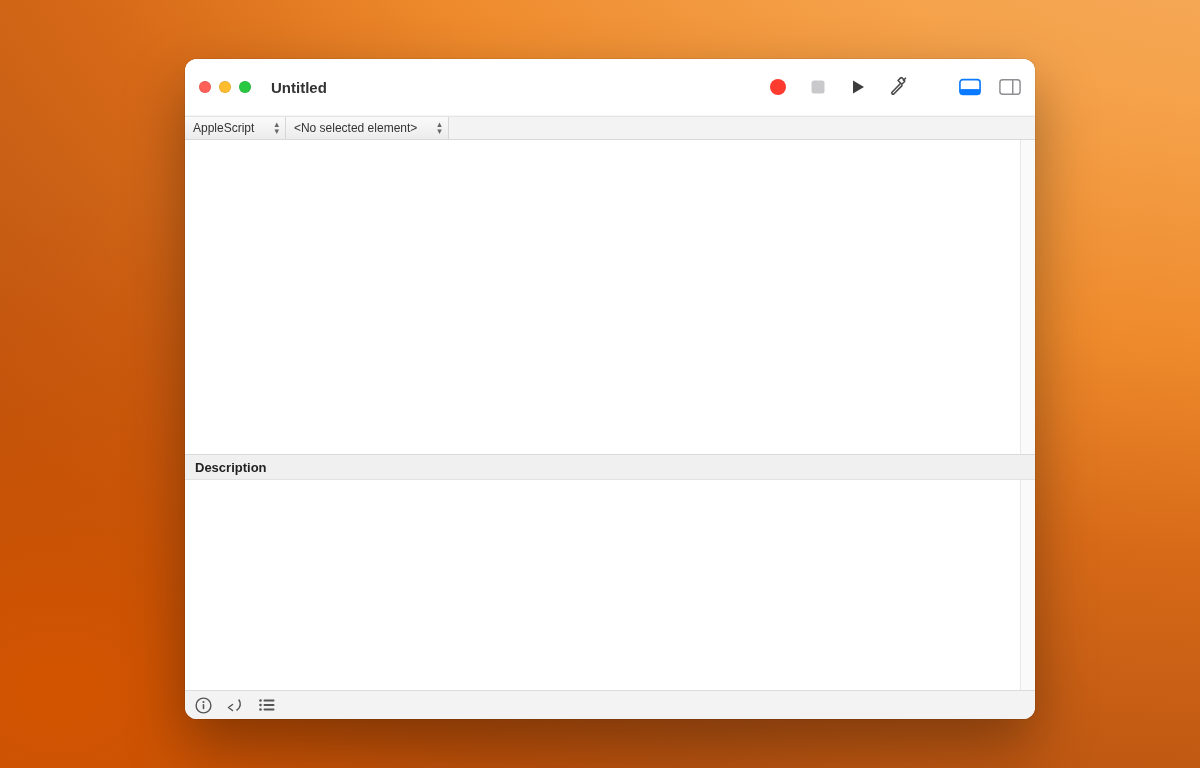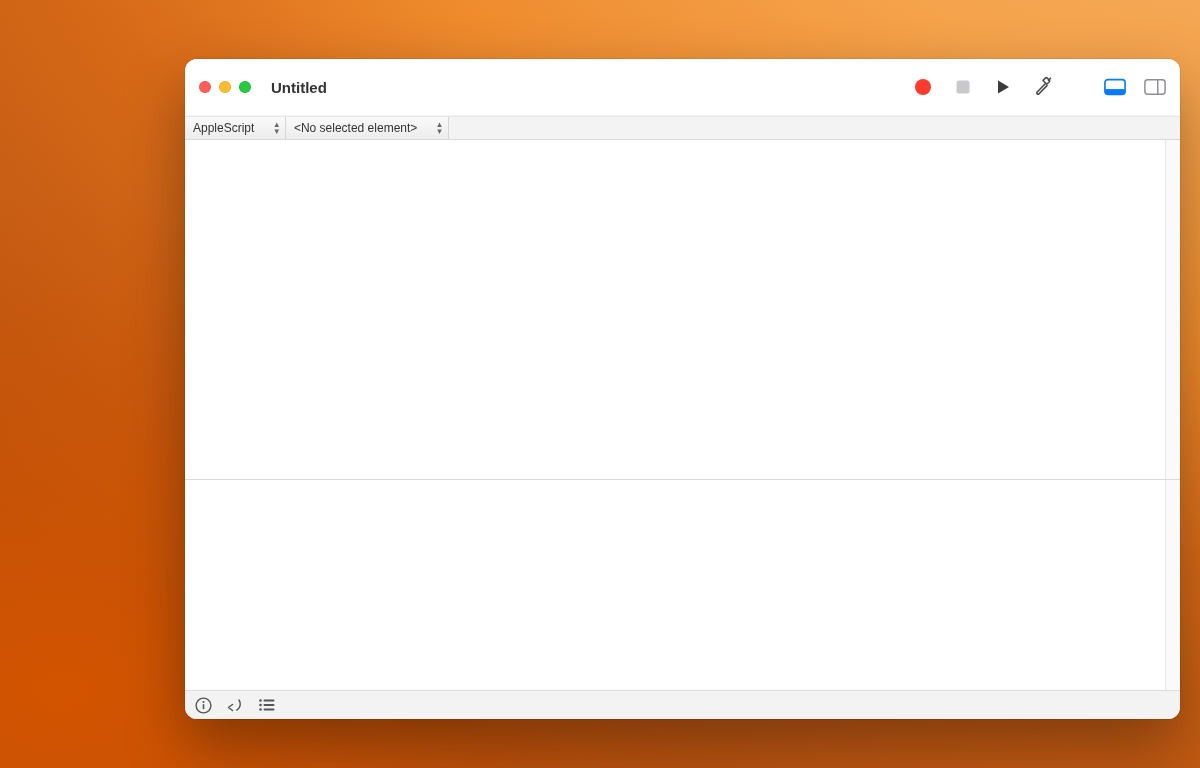--- a/index.html
+++ b/index.html
@@ -4,21 +4,21 @@
 <style>
   html,body{margin:0;padding:0;width:1200px;height:768px;overflow:hidden;font-family:-apple-system,"Helvetica Neue",Arial,sans-serif;}
   .wallpaper{
     position:absolute;inset:0;
     background:
       radial-gradient(1200px 900px at 5% 90%, #d35400 0%, rgba(211,84,0,0) 55%),
       radial-gradient(1800px 1200px at 110% -40%, #f5b56a 0%, #f5a24b 35%, #ee8a2c 55%, #d76a18 72%, #b34f0f 100%),
       linear-gradient(160deg,#f9c07a 0%, #f6a24e 25%, #e37c22 60%, #c85f13 100%);
   }
   .window{
-    position:absolute;left:185px;top:59px;width:995px;height:660px;
+    position:absolute;left:185px;top:59px;width:850px;height:660px;
     background:#ffffff;border-radius:12px;
     box-shadow:0 25px 60px rgba(0,0,0,0.35), 0 0 0 1px rgba(0,0,0,0.06);
     display:flex;flex-direction:column;overflow:hidden;
   }
   .titlebar{
     height:56px;flex:0 0 56px;display:flex;align-items:center;
     padding:0 14px;background:#ffffff;
     border-bottom:1px solid rgba(0,0,0,0.04);
   }
   .traffic{display:flex;gap:8px;align-items:center;}
@@ -139,20 +139,23 @@
           <span>▾</span>
         </span>
     </div>
   </div>
 
   <div class="editor-wrap">
     <textarea class="editor" spellcheck="false" style=""></textarea>
     <div class="vscroll"></div>
   </div>
 
+  <div class="desc-header">
+    <span>Description</span>
+  </div>
 
   <div class="desc-body">
     <div class="desc-text"></div>
     <div class="vscroll"></div>
   </div>
 
   <div class="statusbar">
     <div class="sb-btn" title="Accessibility Inspector">
       <svg width="17" height="17" viewBox="0 0 17 17">
         <circle cx="8.5" cy="8.5" r="7.4" fill="none" stroke="#555" stroke-width="1.4"></circle>

